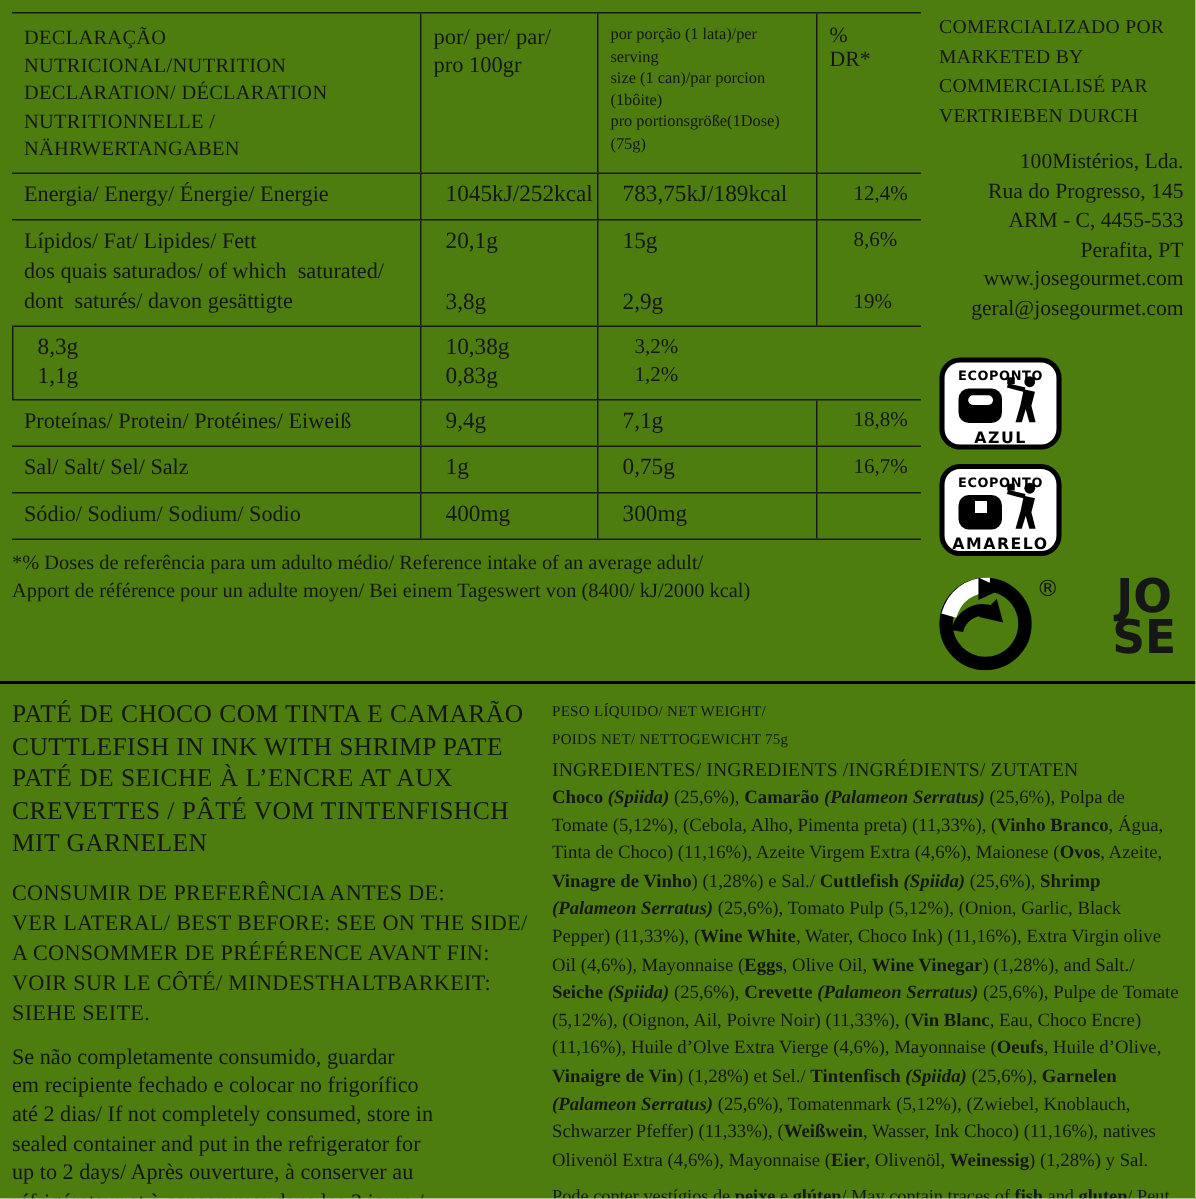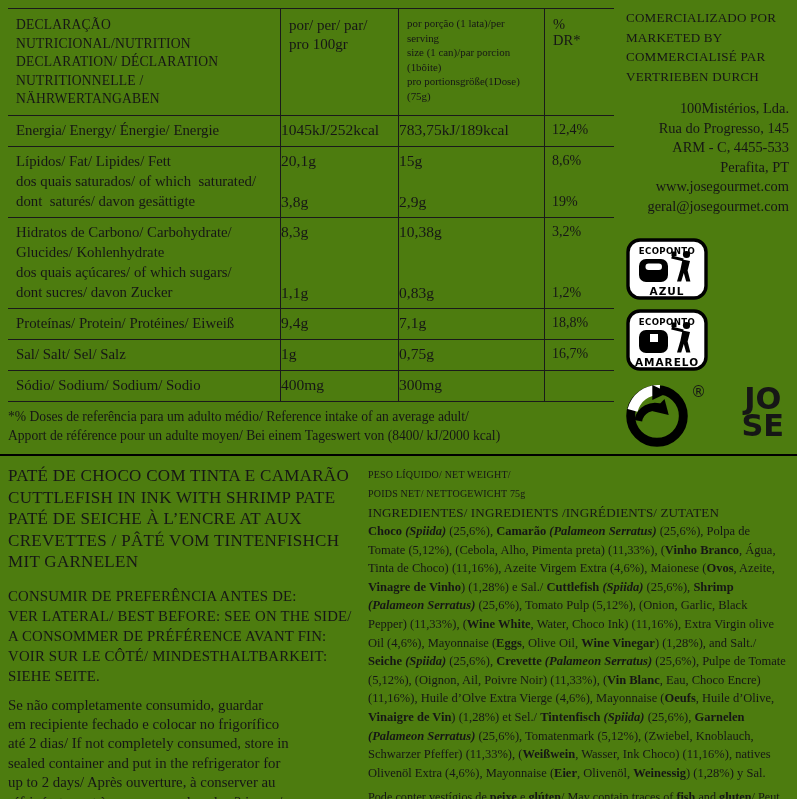--- a/index.html
+++ b/index.html
@@ -14,22 +14,22 @@
   .ntable{border-top:1.6px solid #1a1a1a;}
   .trow,.thead{display:grid;grid-template-columns:272px 118px 146px 70px;border-bottom:1.6px solid #1a1a1a;}
   .tcell{padding:4px 5px 6px 8px;white-space:pre-wrap;}
   .thead .tcell{padding-top:7px;}
   .h-title{font-size:13.6px;line-height:18.6px;letter-spacing:0.2px;}
   .h-100{font-size:15px;line-height:19px;}
   .h-serv{font-size:10.9px;line-height:14.6px;}
   .h-dr{font-size:14.5px;line-height:16px;}
   .c-bl{border-left:1.6px solid #1a1a1a;}
   .label{font-size:14.8px;line-height:20px;}
-  .val{display:flex;flex-direction:column;justify-content:space-between;font-size:15.5px;line-height:19px;padding-left:0;}
-  .val.dr{font-size:14px;padding-left:7px;}
+  .val{display:flex;flex-direction:column;justify-content:space-between;font-size:15.5px;line-height:19px;padding-left:16px;}
+  .val.dr{font-size:14px;padding-left:24px;}
   .footnote{font-size:13.6px;line-height:19.5px;margin-top:5px;white-space:pre-wrap;}
   .side{margin-left:12px;flex:1;min-width:0;}
   .mkt{font-size:13.1px;line-height:19.5px;letter-spacing:0.2px;white-space:pre;}
   .addr{font-size:14.4px;line-height:19.5px;margin-top:13px;white-space:pre;text-align:right;}
   .badges{display:flex;gap:9px;margin-top:22px;flex-direction:column;}
   .eco-t{font-family:"DejaVu Sans",sans-serif;font-weight:bold;font-size:8.6px;letter-spacing:0.4px;text-anchor:middle;}
   .eco-b{font-family:"DejaVu Sans",sans-serif;font-weight:bold;font-size:10.5px;letter-spacing:1px;text-anchor:middle;}
   .logos{display:flex;align-items:flex-start;margin-top:14px;}
   .reg{font-size:15px;line-height:14px;margin-left:3px;font-family:"DejaVu Sans",sans-serif;}
   .jose{margin-left:auto;margin-right:4px;font-family:"DejaVu Sans",sans-serif;font-weight:900;
@@ -78,24 +78,20 @@
             </div>
             <div class="trow">
               <div class="tcell label">Lípidos/ Fat/ Lipides/ Fett
 dos quais saturados/ of which  saturated/
 dont  saturés/ davon gesättigte</div>
               <div class="tcell val c-bl"><span>20,1g</span><span>3,8g</span></div>
               <div class="tcell val c-bl"><span>15g</span><span>2,9g</span></div>
               <div class="tcell val dr c-bl"><span>8,6%</span><span>19%</span></div>
             </div>
             <div class="trow">
-              <div class="tcell label">Hidratos de Carbono/ Carbohydrate/
-Glucides/ Kohlenhydrate
-dos quais açúcares/ of which sugars/
-dont sucres/ davon Zucker</div>
               <div class="tcell val c-bl"><span>8,3g</span><span>1,1g</span></div>
               <div class="tcell val c-bl"><span>10,38g</span><span>0,83g</span></div>
               <div class="tcell val dr c-bl"><span>3,2%</span><span>1,2%</span></div>
             </div>
             <div class="trow">
               <div class="tcell label">Proteínas/ Protein/ Protéines/ Eiweiß</div>
               <div class="tcell val c-bl"><span>9,4g</span></div>
               <div class="tcell val c-bl"><span>7,1g</span></div>
               <div class="tcell val dr c-bl"><span>18,8%</span></div>
             </div>

